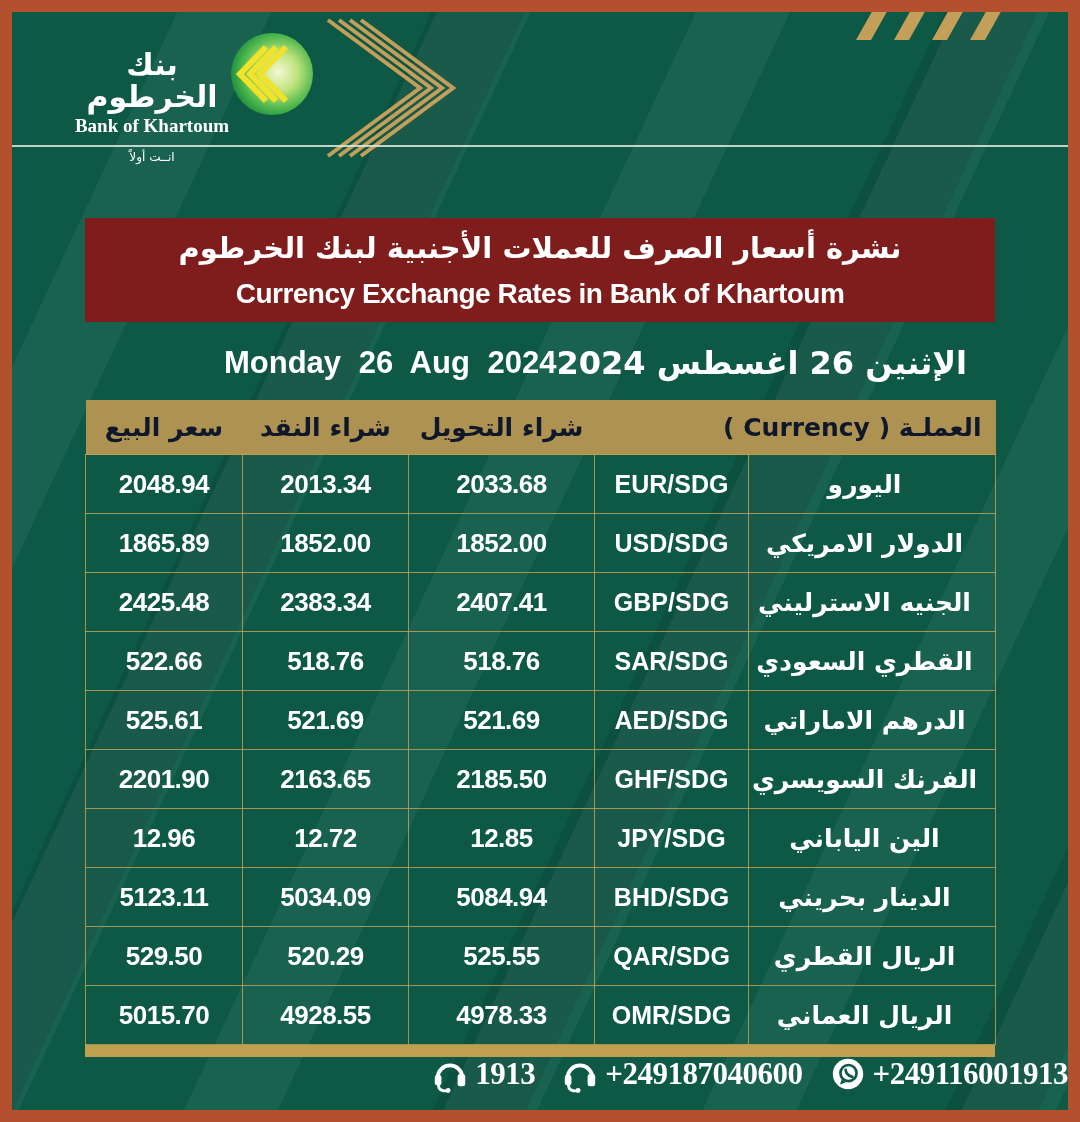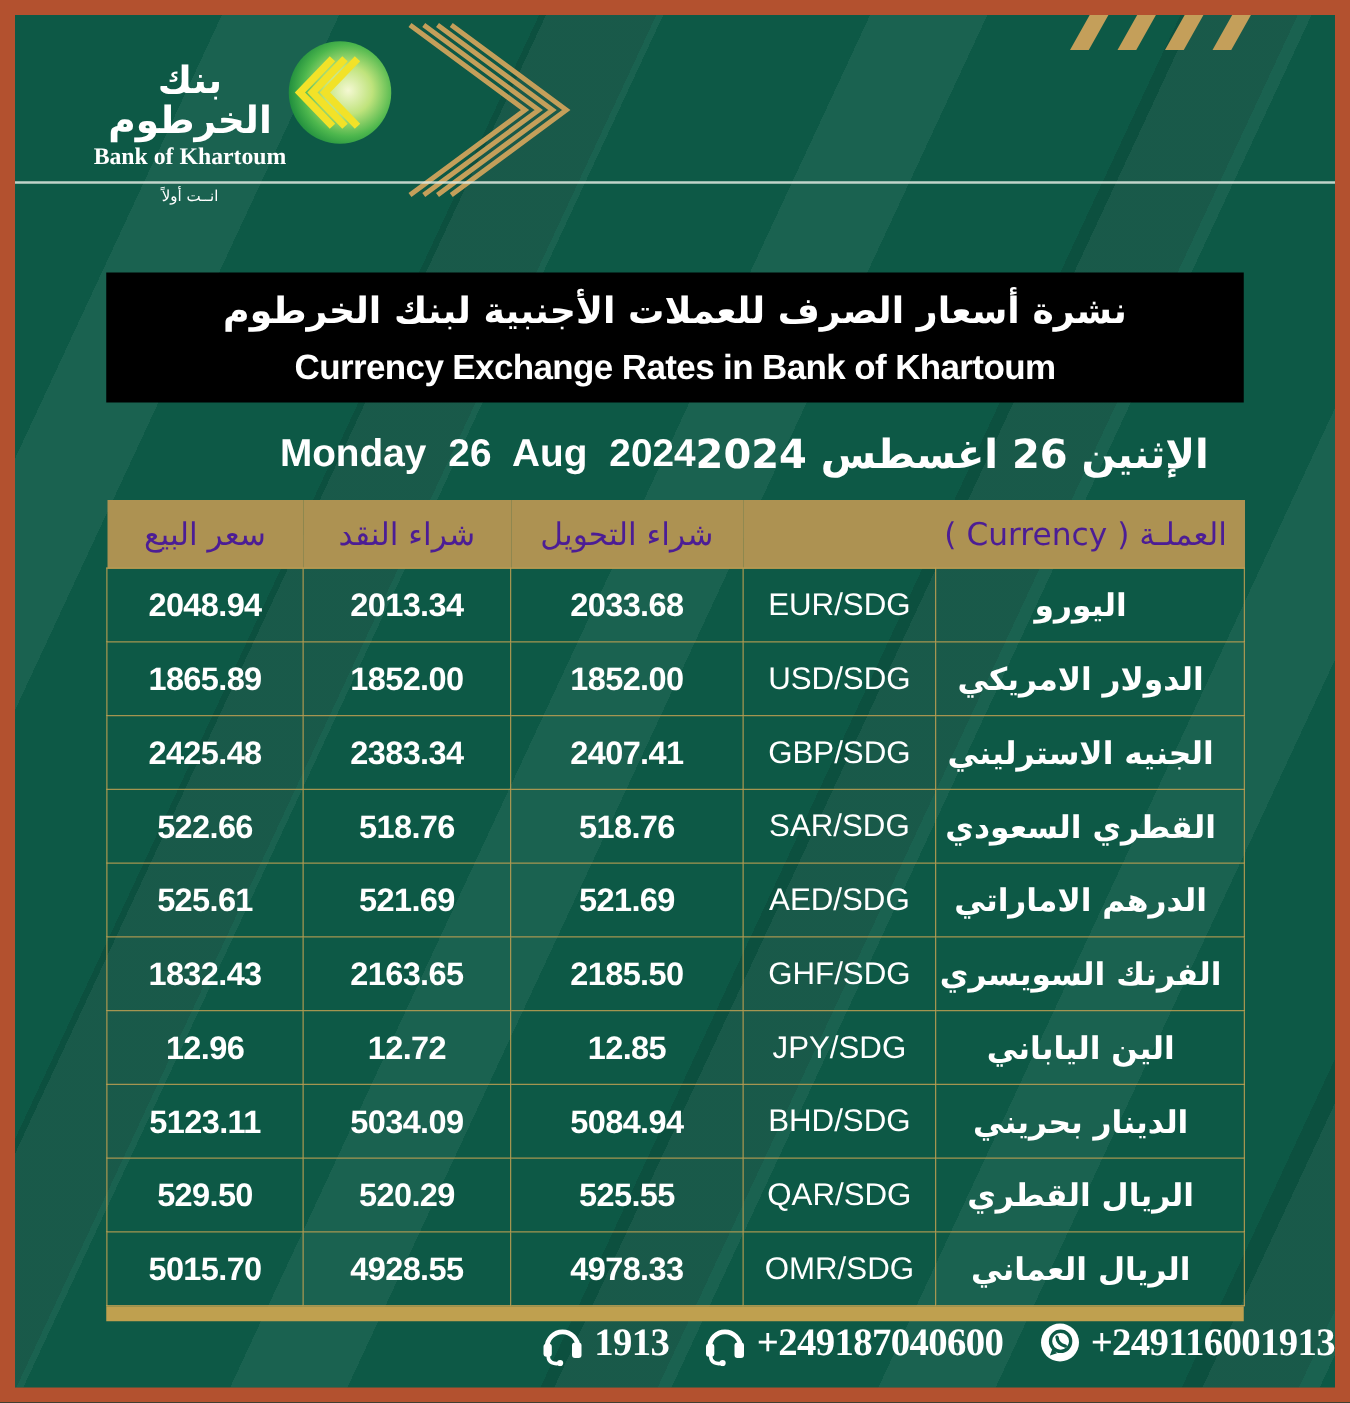--- a/index.html
+++ b/index.html
@@ -29,45 +29,45 @@
   .logo-tag{display:flex;align-items:center;gap:6px;margin-top:6px;font-size:12px;flex-direction:column;}
   .logo-tag .dash{flex:1;border-top:1.5px solid #e8efe9;}
   .sphere{left:218px;top:20px;}
   .big-chevron{left:306px;top:4px;}
   .corner-stripes{right:62px;top:-4px;}
   .header-sep{left:0;right:0;top:133px;height:2px;background:rgba(224,233,224,0.85);}
 
   
   .banner{
     left:73px;top:206px;width:910px;height:104px;
-    background:#000000;display:flex;flex-direction:column;justify-content:center;align-items:center;
+    background:#7f1d1d;display:flex;flex-direction:column;justify-content:center;align-items:center;
     text-align:center;
   }
   .banner .t-ar{font-size:29px;font-weight:bold;line-height:1.25;}
   .banner .t-en{font-family:"Liberation Sans", sans-serif;font-size:28px;font-weight:bold;letter-spacing:-0.5px;margin-top:12px;}
 
   
   .date-row{left:73px;top:320px;width:910px;height:62px;display:flex;justify-content:flex-end;align-items:center;}
   .date-en{font-family:"Liberation Sans", sans-serif;font-size:31px;font-weight:bold;word-spacing:9px;padding-left:36px;}
   .date-ar{font-size:32px;font-weight:bold;direction:rtl;padding-right:28px;}
 
   
   .table-wrap{left:73px;top:388px;width:910px;}
   table.rates{width:910px;border-collapse:collapse;table-layout:fixed;}
   table.rates thead th{
     background:#ad9252;height:52px;border:0;
-    font-size:25px;font-weight:normal;color:#4c1d95;vertical-align:middle;
+    font-size:25px;font-weight:bold;color:#0f172a;vertical-align:middle;
   }
   table.rates thead th.cur{direction:rtl;text-align:right;padding-right:14px;}
   table.rates td{
     height:56px;border:1px solid rgba(190,160,82,0.85);
     vertical-align:middle;text-align:center;
   }
   td.num{font-family:"Liberation Sans", sans-serif;font-size:26px;font-weight:bold;letter-spacing:-0.5px;}
-  td.code{font-family:"Liberation Sans", sans-serif;font-size:25px;font-weight:400;}
+  td.code{font-family:"Liberation Sans", sans-serif;font-size:25px;font-weight:700;}
   td.cname{direction:rtl;text-align:right;padding-right:16px;font-size:25px;font-weight:bold;}
   .gold-strip{margin-top:0;width:910px;height:12px;background:#bfa04f;}
 
   
   .contact{left:0;right:0;top:1032px;height:60px;display:flex;justify-content:flex-end;align-items:center;gap:26px;}
   .contact .item{display:flex;align-items:center;gap:6px;}
   .contact .num{font-family:"Liberation Serif", serif;font-size:31px;font-weight:bold;letter-spacing:-0.5px;}
   .contact svg{display:block;}
 </style>
 </head>
@@ -179,21 +179,21 @@
       <td class="cname">القطري السعودي</td>
     </tr>
           <tr>
       <td class="num">525.61</td>
       <td class="num">521.69</td>
       <td class="num">521.69</td>
       <td class="code">AED/SDG</td>
       <td class="cname">الدرهم الاماراتي</td>
     </tr>
           <tr>
-      <td class="num">1832.43</td>
+      <td class="num">2201.90</td>
       <td class="num">2163.65</td>
       <td class="num">2185.50</td>
       <td class="code">GHF/SDG</td>
       <td class="cname">الفرنك السويسري</td>
     </tr>
           <tr>
       <td class="num">12.96</td>
       <td class="num">12.72</td>
       <td class="num">12.85</td>
       <td class="code">JPY/SDG</td>

